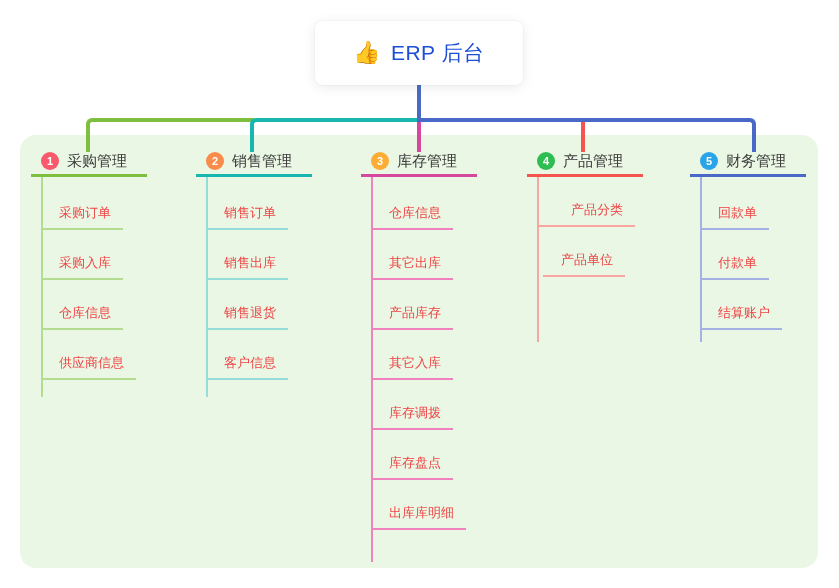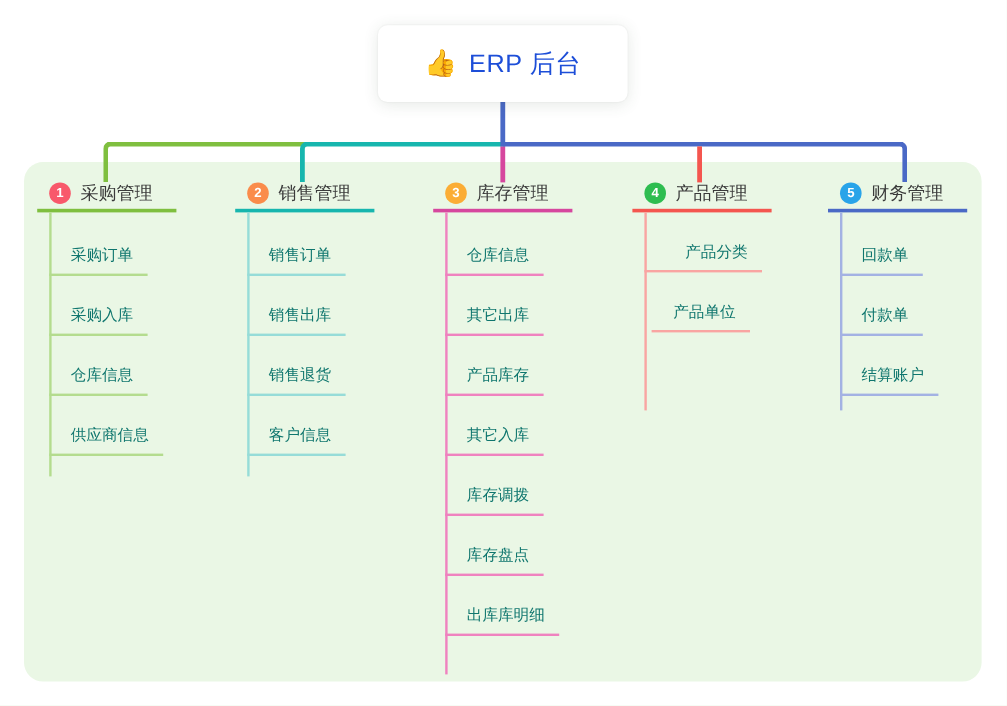--- a/index.html
+++ b/index.html
@@ -32,21 +32,21 @@
     width:18px;height:18px;border-radius:50%;flex:0 0 auto;
     color:#fff;font-size:11px;font-weight:bold;line-height:18px;text-align:center;
   }
   .branch-title{font-size:15px;font-weight:500;color:#3a3a3a;white-space:nowrap;}
   .children{position:relative;}
   .vline{position:absolute;width:2px;top:0;}
   .child-node{
     position:relative;display:flex;align-items:flex-end;
     width:fit-content;box-sizing:border-box;
     margin-left:10px;padding:0 12px 6px 18px;
-    font-size:13px;color:#0f766e;white-space:nowrap;
+    font-size:13px;color:#ef4444;white-space:nowrap;
     border-bottom:2px solid transparent;
   }
   .child-node.first{height:53px;}
   .child-node.rest{height:50px;}
 </style>
 </head>
 <body>
 
 <div id="canvas">
   <div class="panel" id="panel" style="background: rgb(234, 247, 229);"></div>

